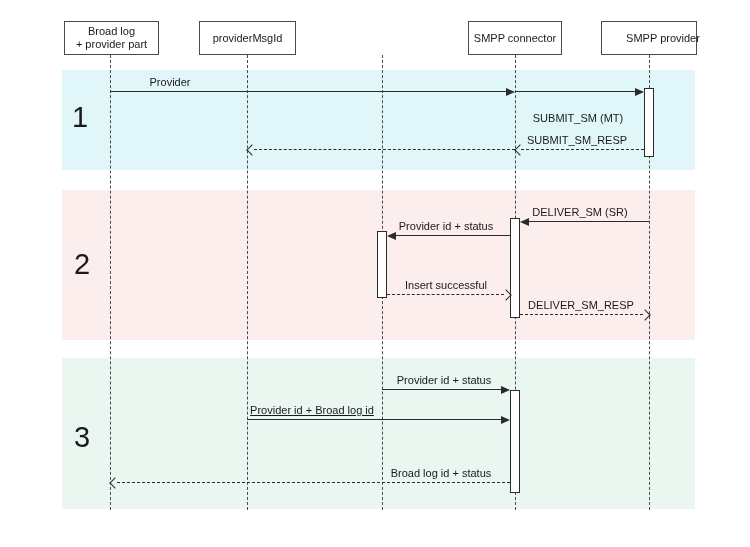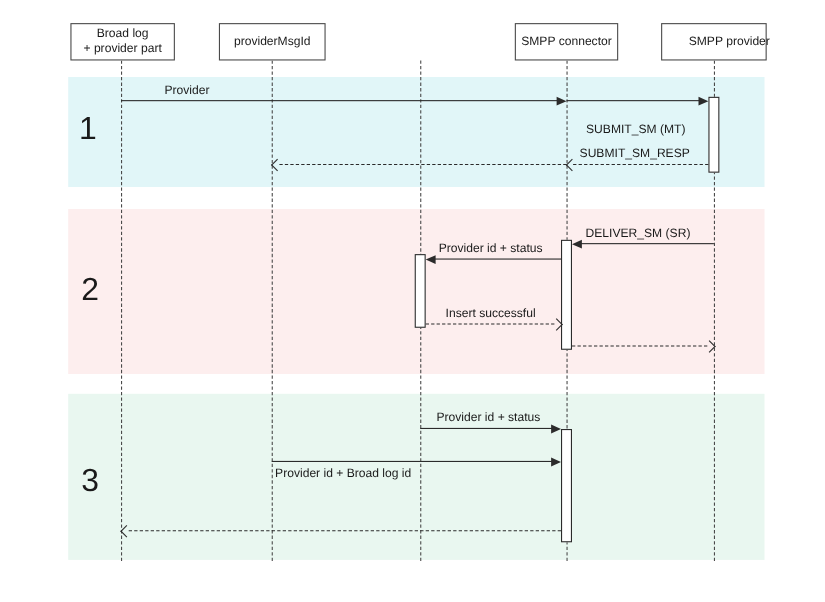--- a/index.html
+++ b/index.html
@@ -100,31 +100,33 @@
   <div class="mline" style="left:394px;top:235px;width:116px;"></div>
   <div class="hd-solid-l" style="left:387px;top:232px;"></div>
   <div class="mlabel" style="left:376px;top:219px;width:140px;">Provider id + status</div>
 
   <div class="mline dashed" style="left:387px;top:294px;width:117px;"></div>
   <div class="hd-open-r" style="left:502px;top:291px;"></div>
   <div class="mlabel" style="left:376px;top:278px;width:140px;">Insert successful</div>
 
   <div class="mline dashed" style="left:520px;top:314px;width:123px;"></div>
   <div class="hd-open-r" style="left:641px;top:311px;"></div>
+  <div class="mlabel" style="left:511px;top:298px;width:140px;">DELIVER_SM_RESP</div>
 
   <div class="mline" style="left:382px;top:389px;width:120px;"></div>
   <div class="hd-solid-r" style="left:501px;top:386px;"></div>
   <div class="mlabel" style="left:374px;top:373px;width:140px;">Provider id + status</div>
 
   <div class="mline" style="left:247px;top:419px;width:255px;"></div>
   <div class="hd-solid-r" style="left:501px;top:416px;"></div>
-  <div class="mlabel" style="left:232px;top:424px;width:160px;">Provider id + Broad log id</div>
+  <div class="mlabel" style="left:232px;top:403px;width:160px;text-decoration:underline;">Provider id + Broad log id</div>
 
   <div class="mline dashed" style="left:117px;top:482px;width:393px;"></div>
   <div class="hd-open-l" style="left:111px;top:479px;"></div>
+  <div class="mlabel" style="left:371px;top:466px;width:140px;">Broad log id + status</div>
 
   <div class="head" style="left:64px;width:95px;">
     <span>Broad log</span>
     <span>+ provider part</span>
   </div>
   <div class="head" style="left:199px;width:97px;align-items:center;">
     <span>providerMsgId</span>
   </div>
   <div class="head" style="left:468px;width:94px;">
     <span>SMPP connector</span>

